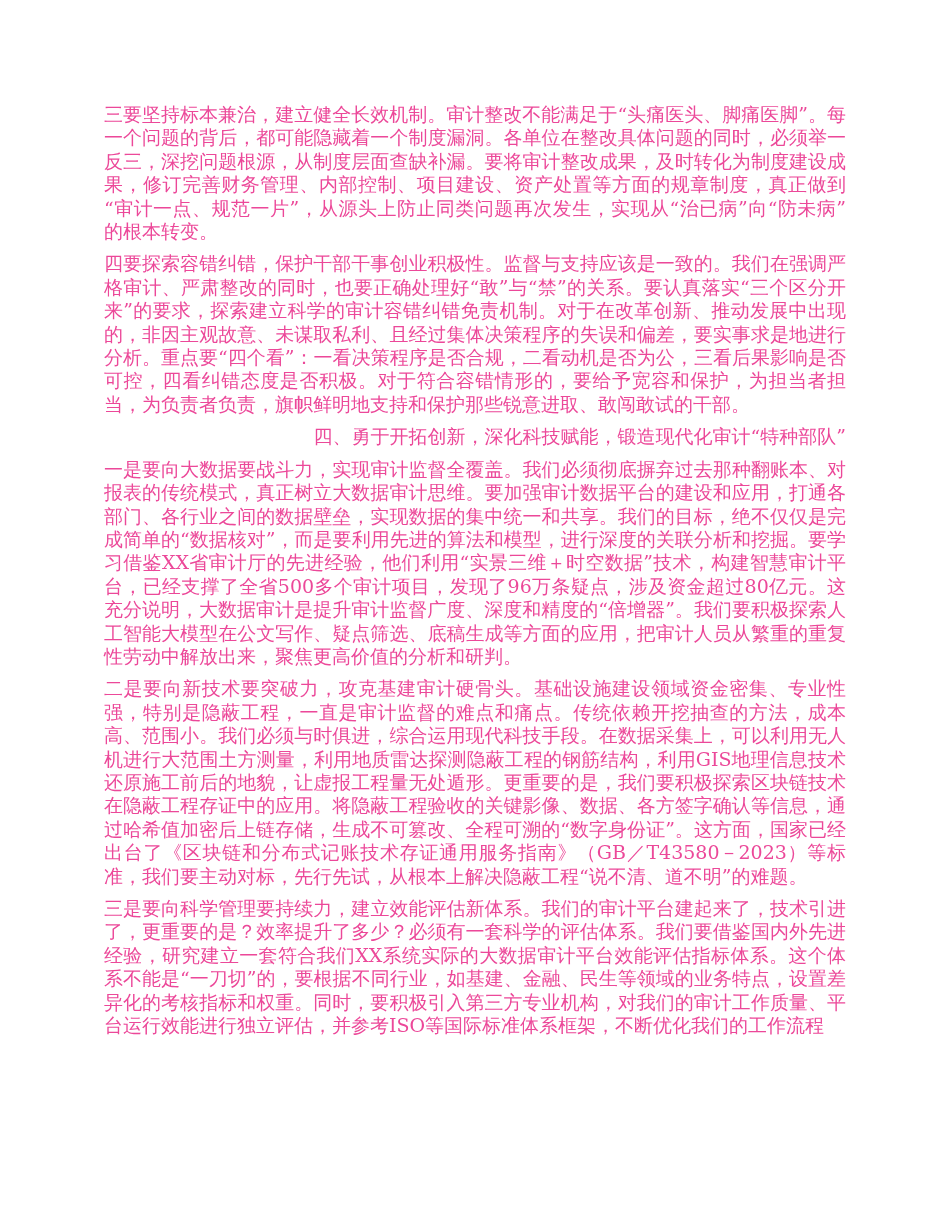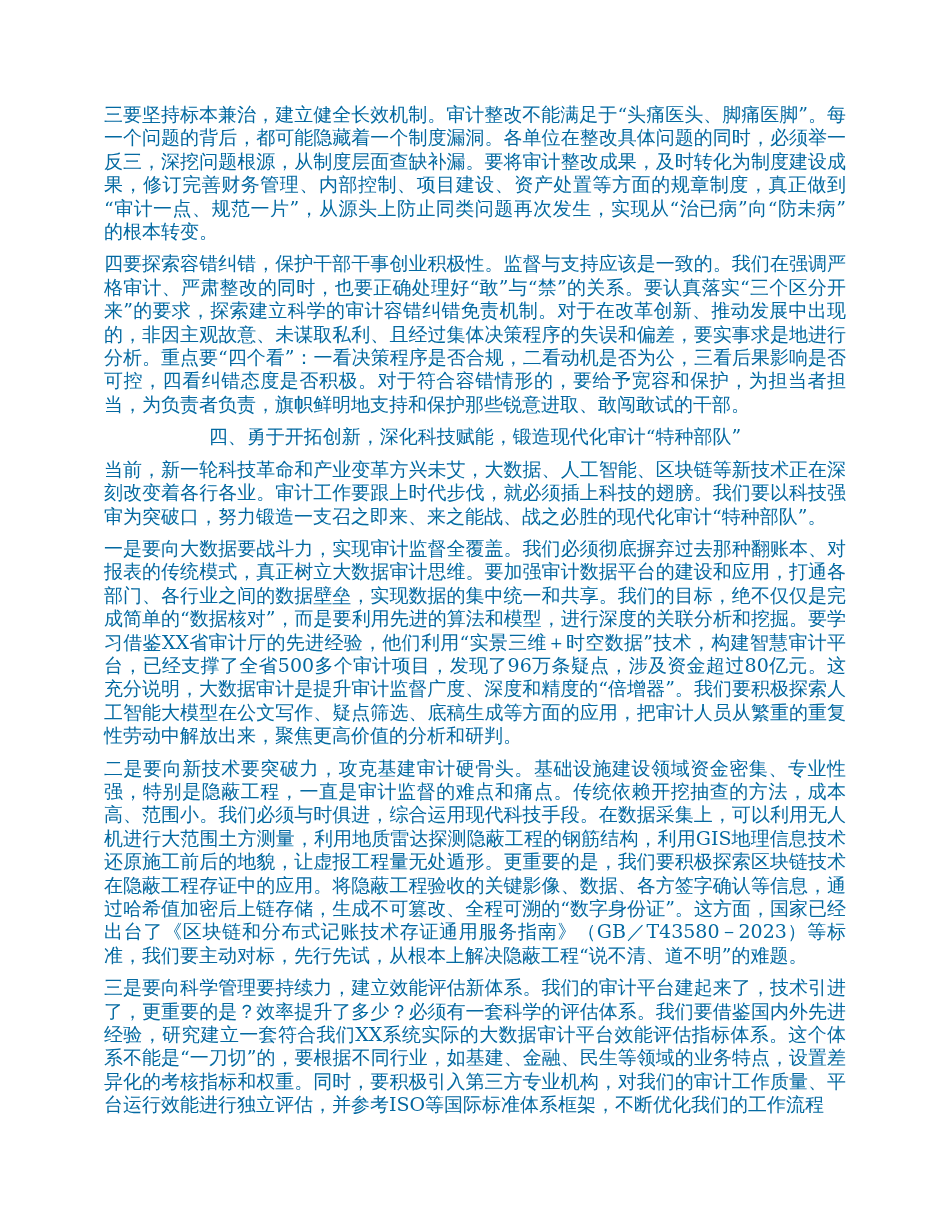--- a/index.html
+++ b/index.html
@@ -11,52 +11,51 @@
     height: 1230px;
     background: #ffffff;
     overflow: hidden;
     font-family: "DejaVu Serif", "Liberation Serif", serif;
   }
   .page {
     position: absolute;
     left: 104px;
     top: 103px;
     width: 742px;
-    color: #0369a1;
+    color: #ec4899;
   }
   .para, .heading {
     margin: 0 0 9px 0;
     padding: 0;
     font-size: 19px;
     line-height: 23.4px;
     font-weight: normal;
     text-align: justify;
     text-justify: inter-ideograph;
     letter-spacing: 0px;
     word-break: break-all;
   }
   .heading {
-    text-align: center;
+    text-align: right;
   }
   .lead {
     font-weight: normal;
   }
 </style>
 </head>
 <body>
 
 <div class="page">
 
   <p class="para">三要坚持标本兼治，建立健全长效机制。审计整改不能满足于“头痛医头、脚痛医脚”。每一个问题的背后，都可能隐藏着一个制度漏洞。各单位在整改具体问题的同时，必须举一反三，深挖问题根源，从制度层面查缺补漏。要将审计整改成果，及时转化为制度建设成果，修订完善财务管理、内部控制、项目建设、资产处置等方面的规章制度，真正做到“审计一点、规范一片”，从源头上防止同类问题再次发生，实现从“治已病”向“防未病”的根本转变。</p>
 
   <p class="para">四要探索容错纠错，保护干部干事创业积极性。监督与支持应该是一致的。我们在强调严格审计、严肃整改的同时，也要正确处理好“敢”与“禁”的关系。要认真落实“三个区分开来”的要求，探索建立科学的审计容错纠错免责机制。对于在改革创新、推动发展中出现的，非因主观故意、未谋取私利、且经过集体决策程序的失误和偏差，要实事求是地进行分析。重点要“四个看”：一看决策程序是否合规，二看动机是否为公，三看后果影响是否可控，四看纠错态度是否积极。对于符合容错情形的，要给予宽容和保护，为担当者担当，为负责者负责，旗帜鲜明地支持和保护那些锐意进取、敢闯敢试的干部。</p>
 
   <h2 class="heading">四、勇于开拓创新，深化科技赋能，锻造现代化审计“特种部队”</h2>
 
-  <p class="para">当前，新一轮科技革命和产业变革方兴未艾，大数据、人工智能、区块链等新技术正在深刻改变着各行各业。审计工作要跟上时代步伐，就必须插上科技的翅膀。我们要以科技强审为突破口，努力锻造一支召之即来、来之能战、战之必胜的现代化审计“特种部队”。</p>
 
   <p class="para"><b class="lead">一是</b><span>要向大数据要战斗力，实现审计监督全覆盖。我们必须彻底摒弃过去那种翻账本、对报表的传统模式，真正树立大数据审计思维。要加强审计数据平台的建设和应用，打通各部门、各行业之间的数据壁垒，实现数据的集中统一和共享。我们的目标，绝不仅仅是完成简单的“数据核对”，而是要利用先进的算法和模型，进行深度的关联分析和挖掘。要学习借鉴XX省审计厅的先进经验，他们利用“实景三维＋时空数据”技术，构建智慧审计平台，已经支撑了全省500多个审计项目，发现了96万条疑点，涉及资金超过80亿元。这充分说明，大数据审计是提升审计监督广度、深度和精度的“倍增器”。我们要积极探索人工智能大模型在公文写作、疑点筛选、底稿生成等方面的应用，把审计人员从繁重的重复性劳动中解放出来，聚焦更高价值的分析和研判。</span></p>
 
   <p class="para"><b class="lead">二是</b><span>要向新技术要突破力，攻克基建审计硬骨头。基础设施建设领域资金密集、专业性强，特别是隐蔽工程，一直是审计监督的难点和痛点。传统依赖开挖抽查的方法，成本高、范围小。我们必须与时俱进，综合运用现代科技手段。在数据采集上，可以利用无人机进行大范围土方测量，利用地质雷达探测隐蔽工程的钢筋结构，利用GIS地理信息技术还原施工前后的地貌，让虚报工程量无处遁形。更重要的是，我们要积极探索区块链技术在隐蔽工程存证中的应用。将隐蔽工程验收的关键影像、数据、各方签字确认等信息，通过哈希值加密后上链存储，生成不可篡改、全程可溯的“数字身份证”。这方面，国家已经出台了《区块链和分布式记账技术存证通用服务指南》（GB／T43580－2023）等标准，我们要主动对标，先行先试，从根本上解决隐蔽工程“说不清、道不明”的难题。</span></p>
 
   <p class="para"><b class="lead">三是</b><span>要向科学管理要持续力，建立效能评估新体系。我们的审计平台建起来了，技术引进了，更重要的是？效率提升了多少？必须有一套科学的评估体系。我们要借鉴国内外先进经验，研究建立一套符合我们XX系统实际的大数据审计平台效能评估指标体系。这个体系不能是“一刀切”的，要根据不同行业，如基建、金融、民生等领域的业务特点，设置差异化的考核指标和权重。同时，要积极引入第三方专业机构，对我们的审计工作质量、平台运行效能进行独立评估，并参考ISO等国际标准体系框架，不断优化我们的工作流程</span></p>
 
 </div>
 
 </body></html>

